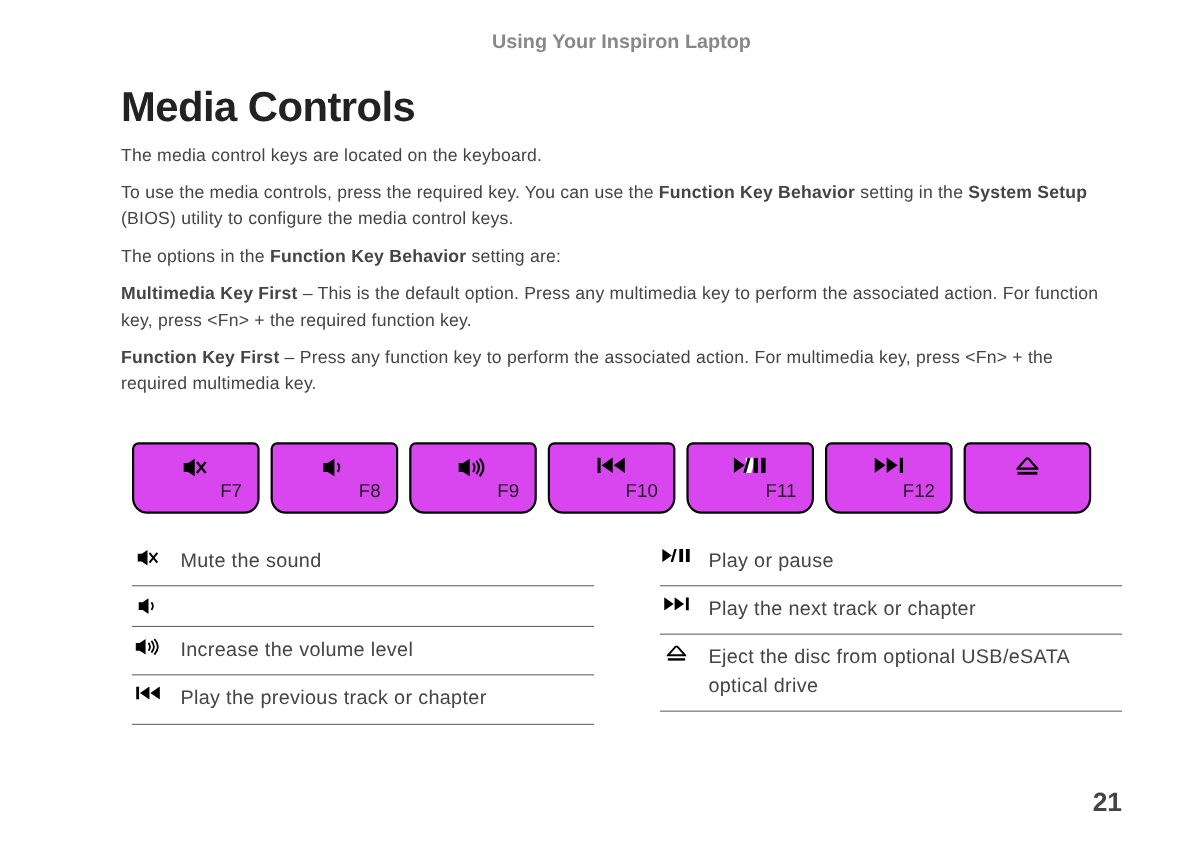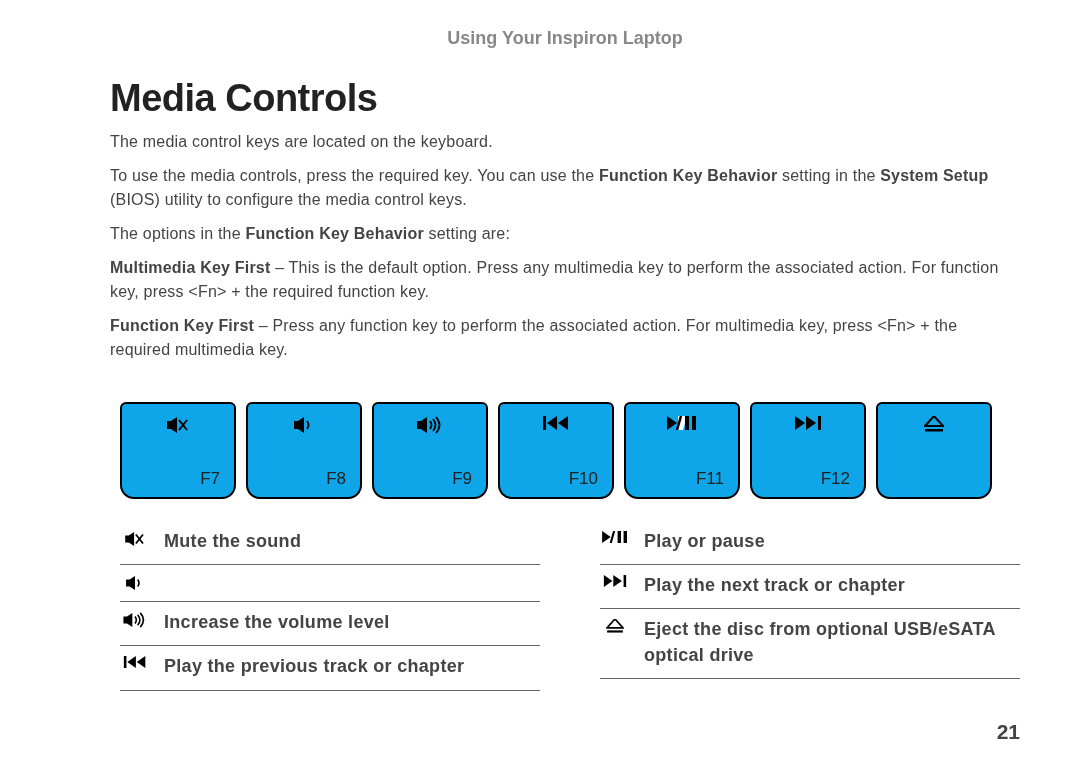--- a/index.html
+++ b/index.html
@@ -36,46 +36,45 @@
     letter-spacing: 0.2px;
   }
   .bold { font-weight: bold; }
   .keys-row {
     display: flex;
     gap: 10px;
     margin: 40px 0 22px 10px;
   }
   .key {
     width: 116px;
-    height: 97px;
+    height: 65px;
     border: 2.5px solid #000;
     border-radius: 6px 6px 14px 14px;
     position: relative;
-    background: #0ea5e9;
+    background: #d946ef;
   }
   .key .icon {
     position: absolute;
     top: 12px;
     left: 0; right: 0;
     display: flex; justify-content: center;
     height: 22px;
   }
   .key .fn {
     position: absolute;
     bottom: 8px;
     right: 14px;
     font-size: 17px;
     color: #222;
   }
   .legend {
     display: flex;
     gap: 60px;
     margin-left: 10px;
     margin-top: 10px;
-    font-weight: bold;
   }
   .col { flex: 1; }
   .legend-row {
     display: flex;
     align-items: flex-start;
     gap: 14px;
     padding: 8px 0 10px 0;
     border-bottom: 1px solid #666;
     font-size: 18px;
     color: #444;
@@ -91,21 +90,21 @@
   }
   .legend-row .li-text {
     flex: 1;
     line-height: 1.4;
   }
   .page-num {
     position: absolute;
     bottom: 22px;
     right: 60px;
     font-weight: bold;
-    font-size: 21px;
+    font-size: 24px;
     color: #444;
   }
 </style>
 </head>
 <body>
 
 <div class="header-right">Using Your Inspiron Laptop</div>
 
 <h1>Media Controls</h1>
 

